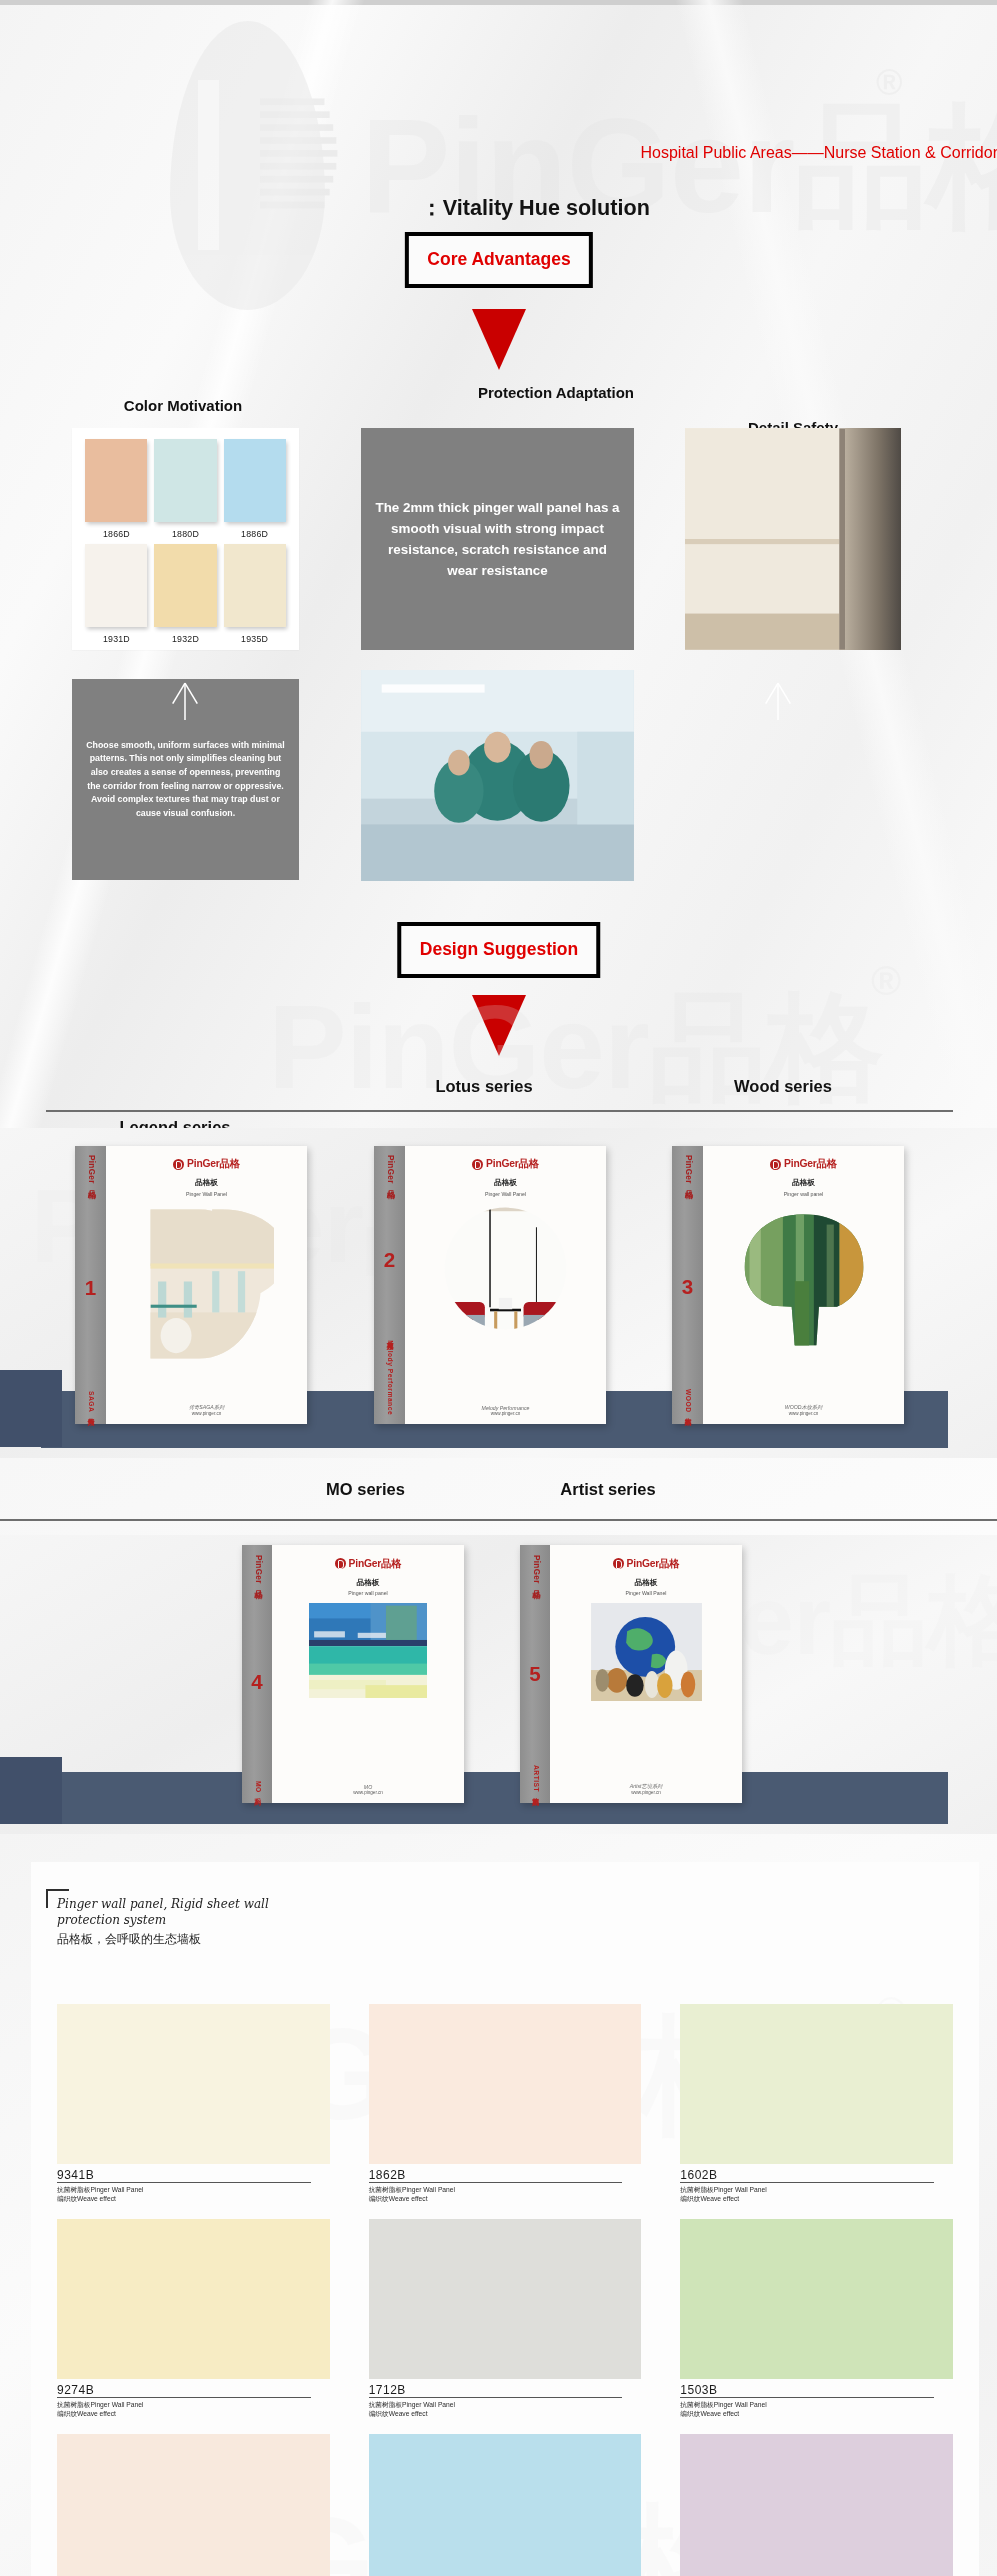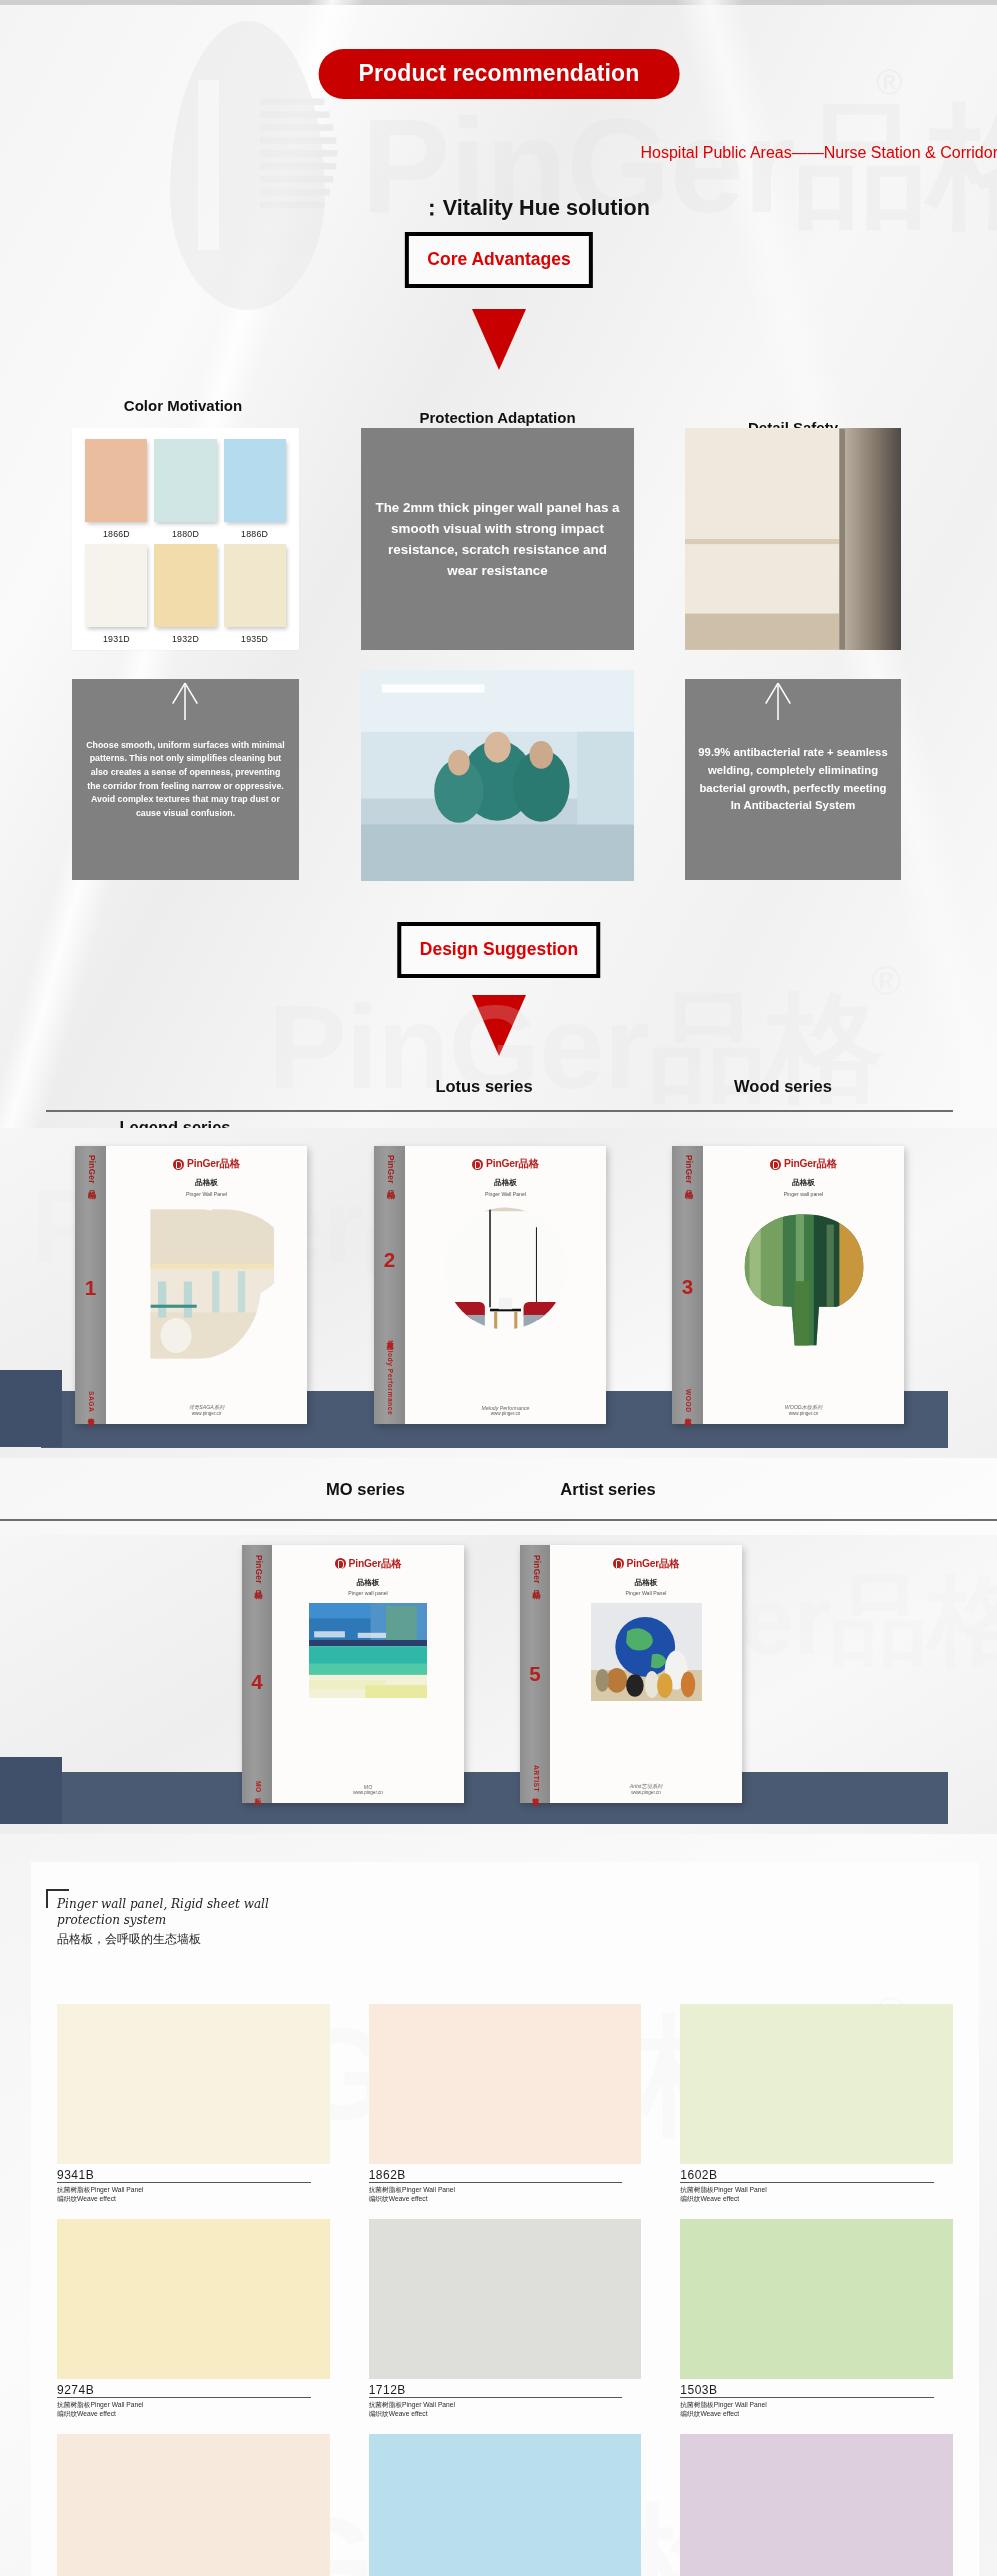--- a/index.html
+++ b/index.html
@@ -156,32 +156,31 @@
           <rect x="215" y="275" width="148" height="13"></rect>
           <rect x="215" y="300" width="142" height="13"></rect>
           <rect x="215" y="325" width="135" height="13"></rect>
           <rect x="215" y="350" width="125" height="13"></rect>
         </g>
       </svg>
     </div>
     <div class="wm wm-text" style="left:361px;top:77px;font-size:134px;opacity:.30;">PinGer品格</div>
     <div class="wm wm-text" style="left:876px;top:62px;font-size:36px;opacity:.35;">®</div>
 
-    <div class="pill" style="top:49px;">Product recommendation</div>
 
     <div class="title-red" style="top:144px;">Hospital Public Areas——Nurse Station &amp; Corridor</div>
     <div class="title-black" style="top:193px;">：Vitality Hue solution</div>
 
     <div class="kbox" style="top:232px;">
       <span>Core Advantages</span>
     </div>
     <div class="down-tri" style="top:309px;"></div>
 
     <div class="col-head" style="left:67px;top:397px;width:232px;">Color Motivation</div>
-    <div class="col-head" style="left:361px;top:409px;width:273px;">Protection Adaptation</div>
+    <div class="col-head" style="left:361px;top:384px;width:273px;text-align:right;">Protection Adaptation</div>
     <div class="col-head" style="left:685px;top:419px;width:216px;">Detail Safety</div>
 
     <div class="swatch-card" style="left:72px;top:428px;width:227px;height:222px;">
       <div class="sw-grid">
         <div class="sw-cell">
           <div class="sw-chip" style="background:#e9bd9e;"></div>
           <div class="sw-code">1866D</div>
         </div>
         <div class="sw-cell">
           <div class="sw-chip" style="background:#cfe6e5;"></div>
@@ -240,23 +239,20 @@
         <ellipse cx="265" cy="215" rx="70" ry="78" fill="#2e7f77"></ellipse>
         <ellipse cx="265" cy="150" rx="26" ry="30" fill="#d8b79a"></ellipse>
         <ellipse cx="350" cy="225" rx="55" ry="70" fill="#2b7a72"></ellipse>
         <ellipse cx="350" cy="165" rx="23" ry="27" fill="#caa98d"></ellipse>
         <ellipse cx="190" cy="235" rx="48" ry="62" fill="#38887f"></ellipse>
         <ellipse cx="190" cy="180" rx="21" ry="25" fill="#d3b294"></ellipse>
         <rect x="420" y="120" width="110" height="180" fill="#cddfe6"></rect>
       </svg>
     </div>
 
-    <div class="graybox" style="left:685px;top:679px;width:216px;height:201px;display:flex;align-items:center;justify-content:center;font-size:11.3px;">
-      <div>99.9% antibacterial rate + seamless welding, completely eliminating bacterial growth, perfectly meeting In Antibacterial System</div>
-    </div>
     <svg class="up-arrow" style="left:778px;top:680px;" width="31" height="41" viewBox="0 0 60 80">
       <line x1="30" y1="78" x2="30" y2="8" stroke="#fff" stroke-width="3"></line>
       <line x1="30" y1="6" x2="6" y2="46" stroke="#fff" stroke-width="3"></line>
       <line x1="30" y1="6" x2="54" y2="46" stroke="#fff" stroke-width="3"></line>
     </svg>
 
     <div class="kbox" style="top:922px;">
       <span>Design Suggestion</span>
     </div>
     <div class="down-tri" style="top:995px;"></div>

